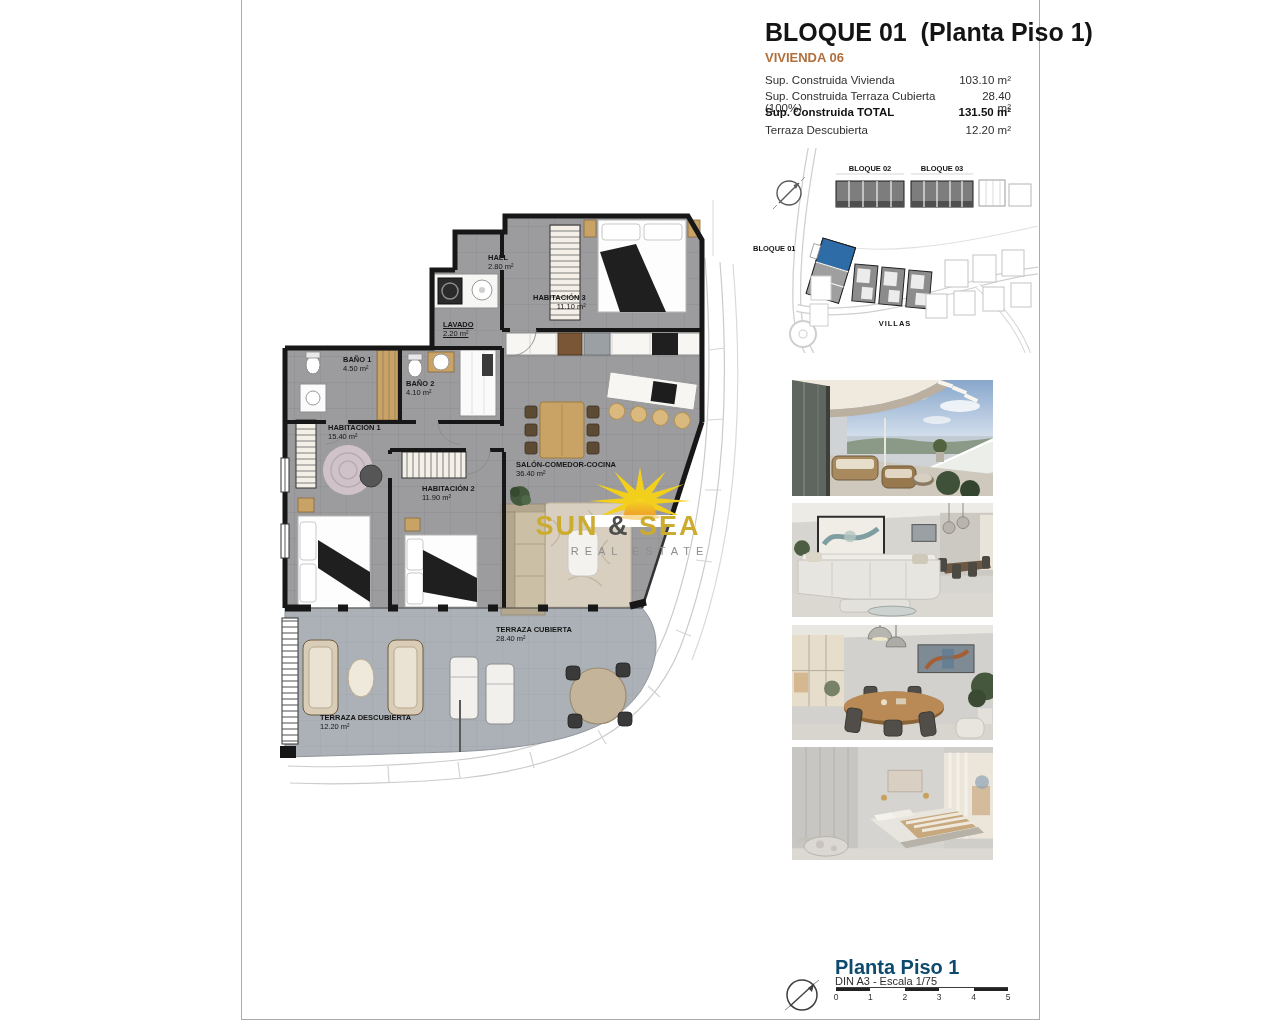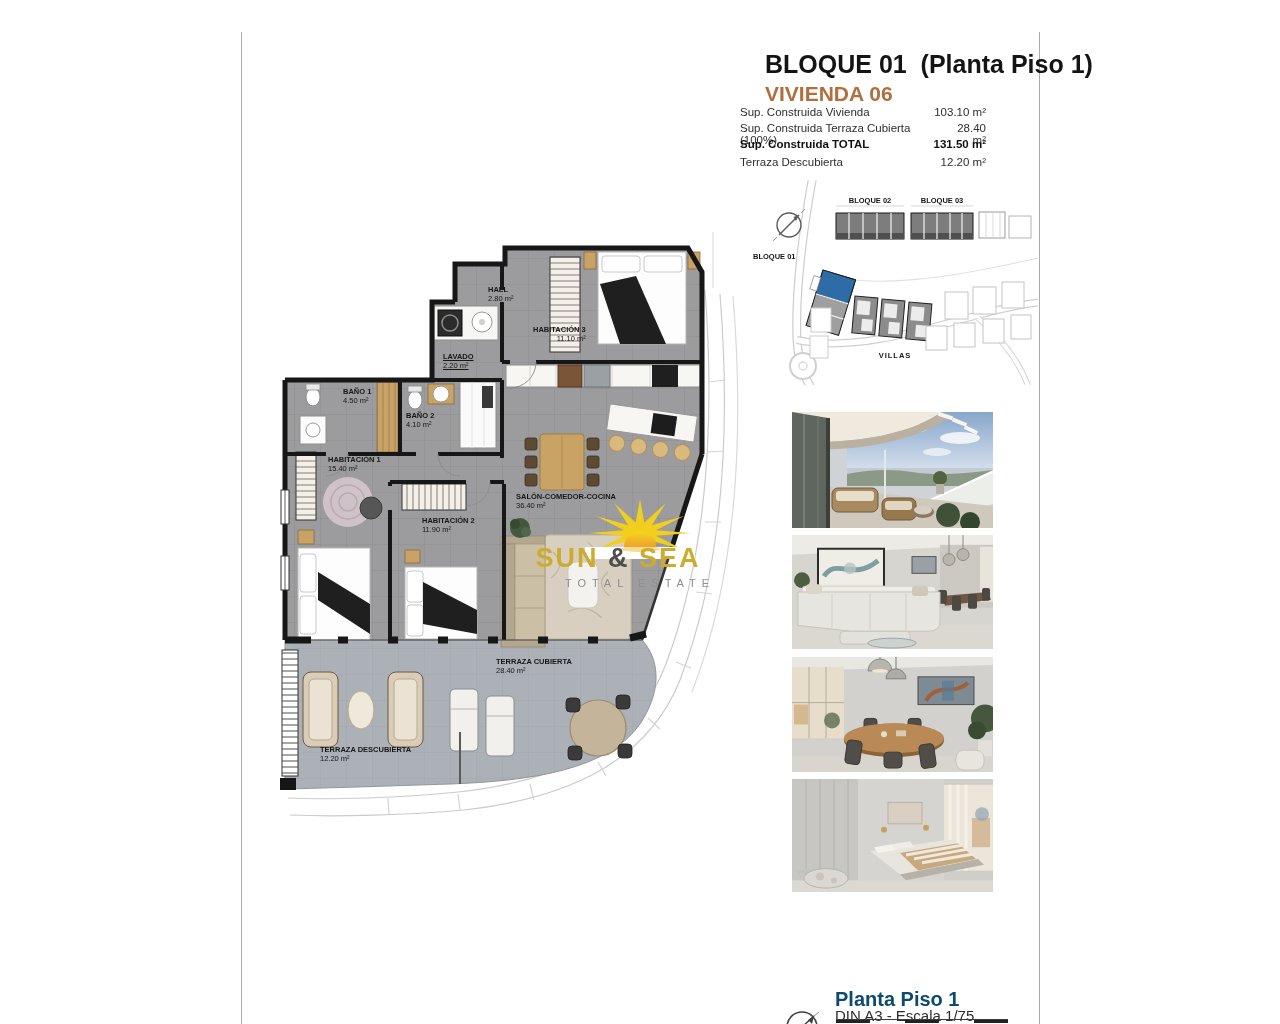--- a/index.html
+++ b/index.html
@@ -1,39 +1,39 @@
 <!DOCTYPE html>
 <html><head>
 <meta charset="utf-8">
 <style>
   html,body{margin:0;padding:0;background:#ffffff;width:1280px;height:1024px;overflow:hidden;
     font-family:"Liberation Sans", sans-serif;}
   .abs{position:absolute;}
-  #canvas{position:relative;width:1280px;height:880px;background:#fff;margin-top:32px;}
+  #canvas{position:relative;width:1280px;height:880px;background:#fff;}
   #page{position:absolute;left:241px;top:0;width:797px;height:1019px;background:#fff;
     border-left:1px solid #ababab;border-right:1px solid #ababab;border-bottom:1px solid #ababab;}
   .pre{white-space:pre;}
   .doc-title{font-size:25px;font-weight:bold;color:#141414;letter-spacing:0px;}
-  .doc-sub{font-size:21px;font-weight:bold;}
-  .srow{position:absolute;left:740px;width:246px;display:flex;justify-content:space-between;
+  .doc-sub{font-size:13px;font-weight:bold;}
+  .srow{position:absolute;left:765px;width:246px;display:flex;justify-content:space-between;
     font-size:11.5px;color:#2e2e2e;}
   .srow .v{text-align:right;}
   .bold{font-weight:bold;color:#111;}
   .room-label{position:absolute;font-size:7.5px;line-height:9px;color:#161616;font-weight:bold;
     white-space:nowrap;z-index:4;}
   .site-label{position:absolute;font-size:7.5px;font-weight:bold;color:#141414;z-index:4;
     text-align:center;white-space:nowrap;}
   .wm-text{position:absolute;left:508px;top:511px;width:220px;text-align:center;z-index:6;
     font-size:27px;font-weight:bold;letter-spacing:2px;color:#ccac2f;}
   .wm-amp{color:#4d4d4d;}
   .wm-tag{position:absolute;left:530px;top:545px;width:220px;text-align:center;z-index:6;
     font-size:11px;letter-spacing:6px;color:#8e8e8e;}
   .photo{position:absolute;left:792px;width:201px;z-index:2;}
   .ft-title{font-size:20px;font-weight:600;color:#0c4a6e;}
-  .ft-note{font-size:15px;color:#2e2e2e;}
+  .ft-note{font-size:11px;color:#2e2e2e;}
   .scalebar{position:absolute;left:836px;top:987px;width:172px;height:16px;border-top:1px solid #3c3c3c;z-index:3;}
   .seg{position:absolute;top:0;height:3px;background:#222;}
   .tick{position:absolute;top:4px;font-size:8.5px;color:#333;transform:translateX(-50%);}
   svg{display:block;}
 </style>
 </head>
 <body>
 
 <div id="canvas">
   <div id="page"></div>
@@ -132,21 +132,21 @@
         <rect x="173" y="146" width="21" height="24"></rect>
       <rect x="201" y="143" width="21" height="24"></rect>
         <rect x="230" y="139" width="21" height="24"></rect>
       <rect x="258" y="135" width="20" height="24"></rect>
       <rect x="58" y="128" width="20" height="24" stroke="#cccccc"></rect>
         <rect x="57" y="156" width="18" height="22" stroke="#cccccc"></rect>
     </g>
   </svg>
   <div class="site-label" style="left:835px;top:164px;width:70px;">BLOQUE 02</div>
   <div class="site-label" style="left:907px;top:164px;width:70px;">BLOQUE 03</div>
-  <div class="site-label" style="left:753px;top:220px;text-align:center;">BLOQUE 01</div>
+  <div class="site-label" style="left:753px;top:244px;text-align:center;">BLOQUE 01</div>
   <div class="site-label" style="left:860px;top:319px;width:70px;letter-spacing:1px;">VILLAS</div>
 
   <svg class="abs" style="left:268px;top:200px;z-index:1;" width="500" height="620" viewBox="0 0 500 620">
     <defs>
       <pattern id="tiles" width="26" height="26" patternUnits="userSpaceOnUse">
         <path d="M26,0 H0 V26" fill="none" stroke="rgba(0,0,0,0.09)" stroke-width="1"></path>
       </pattern>
       <pattern id="hatchH" width="6" height="6" patternUnits="userSpaceOnUse">
         <path d="M0,1 H6" stroke="#4d4d4d" stroke-width="1"></path>
       </pattern>
@@ -366,21 +366,21 @@
     <path d="M39,50 A16,16 0 0 1 71,50 Z" fill="url(#sungrad2)"></path>
     <defs>
       <linearGradient id="sungrad2" x1="0" y1="0" x2="0" y2="1">
         <stop offset="0" stop-color="#f6d71f"></stop>
           <stop offset="1" stop-color="#eda22b"></stop>
       </linearGradient>
     </defs>
     <ellipse cx="55" cy="52" rx="20" ry="3" fill="#f0b62a" opacity="0.5"></ellipse>
   </svg>
   <div class="wm-text"><span>SUN</span> <span class="wm-amp">&amp;</span> <span>SEA</span></div>
-  <div class="wm-tag">TOTAL ESTATE</div>
+  <div class="wm-tag">REAL ESTATE</div>
 
   <svg class="photo" style="top:380px;" width="201" height="116" viewBox="0 0 201 116" preserveAspectRatio="none">
     <defs>
         <linearGradient id="sky1" x1="0" y1="0" x2="0" y2="1">
           <stop offset="0" stop-color="#88a7cc"></stop>
           <stop offset="1" stop-color="#e6edf4"></stop>
         </linearGradient>
       </defs>
     <rect width="201" height="116" fill="#cfd3d6"></rect>
     <rect x="55" y="0" width="146" height="72" fill="url(#sky1)"></rect>

